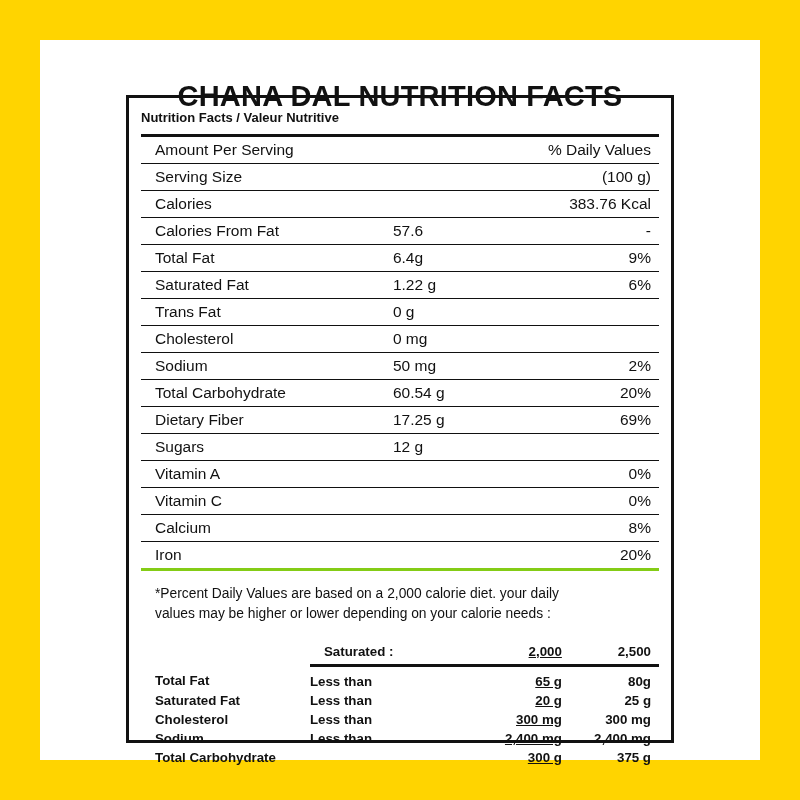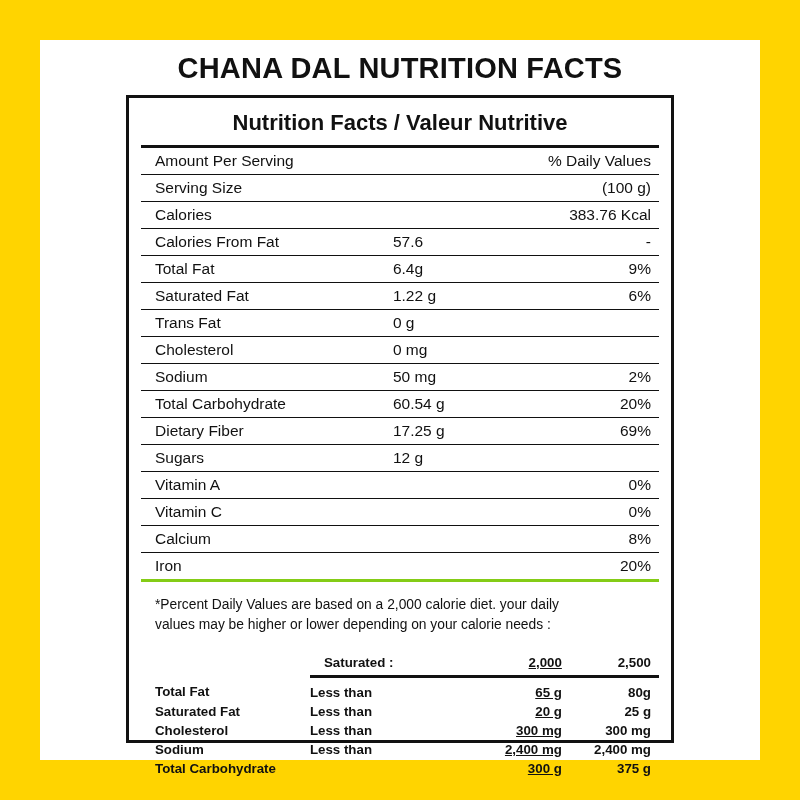--- a/index.html
+++ b/index.html
@@ -21,40 +21,39 @@
     height: 720px;
     background: #ffffff;
     box-sizing: border-box;
   }
   .title {
     text-align: center;
     font-size: 29px;
     font-weight: bold;
     color: #111111;
     letter-spacing: 0.2px;
-    margin-top: 12px;
+    margin-top: 40px;
   }
   .panel {
     position: absolute;
     left: 86px;
     top: 55px;
     width: 548px;
     height: 648px;
     border: 3px solid #111111;
     box-sizing: border-box;
     padding: 12px 16px 0 16px;
   }
   .panel-heading {
-    font-size: 22px;
+    font-size: 13px;
     font-weight: bold;
     color: #111111;
     padding-bottom: 9px;
     border-bottom: 3px solid #111111;
     margin: 0 -4px 0 -4px;
-    text-align: center;
   }
   table {
     border-collapse: collapse;
     width: 100%;
     table-layout: fixed;
   }
   .main-table {
     margin: 0 -4px;
     width: calc(100% + 8px);
   }

